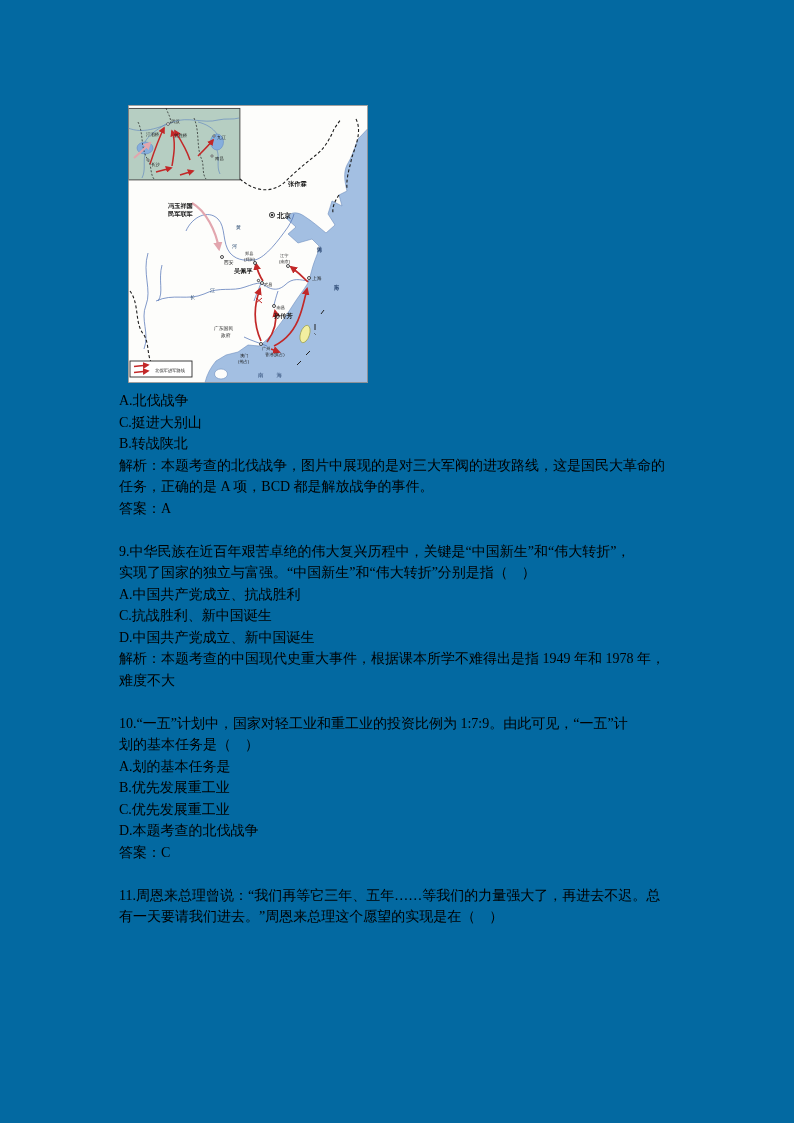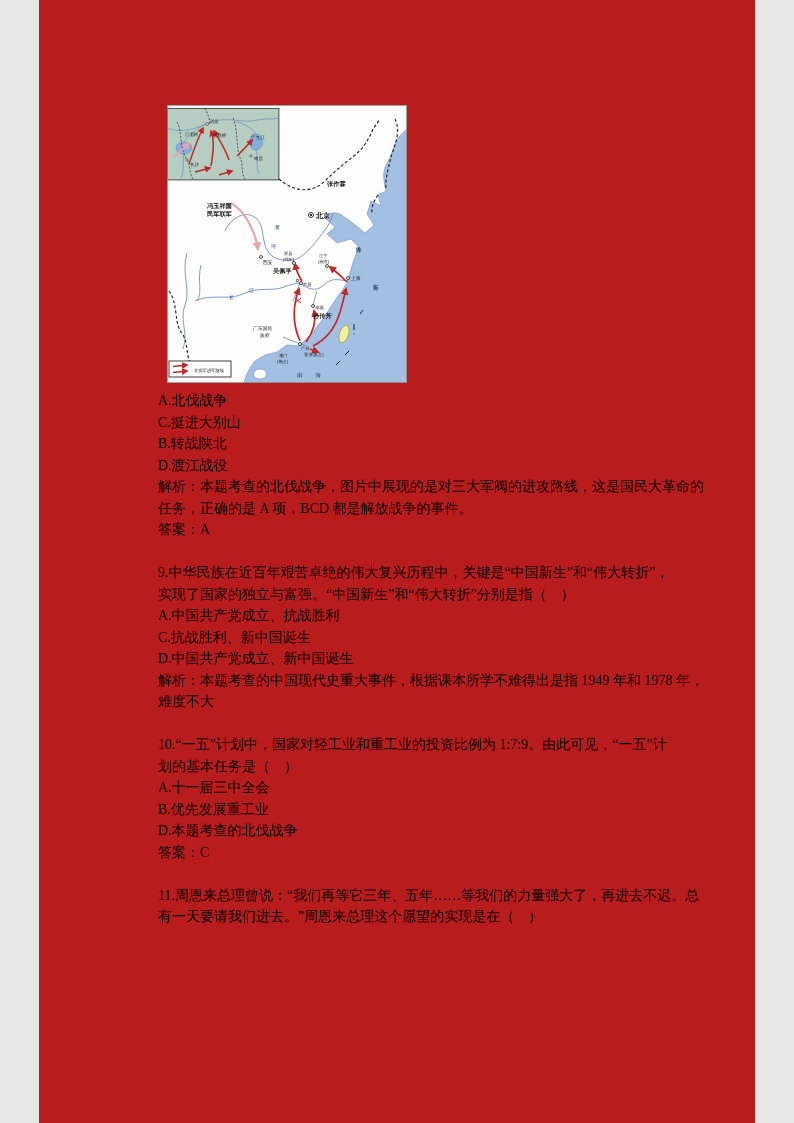--- a/index.html
+++ b/index.html
@@ -1,20 +1,20 @@
 <!DOCTYPE html>
 <html><head>
 <meta charset="utf-8">
 <style>
   html,body{margin:0;padding:0;background:#e8e8e8;}
   .page{
     position:relative;
-    width:716px;height:1123px;
+    width:794px;height:1123px;
     margin:0 auto;
-    background:#b91c1c;
+    background:#0369a1;
     font-family:"Liberation Serif","DejaVu Serif",serif;
     color:#000;
     overflow:hidden;
   }
   .content{
     position:absolute;
     left:119px;top:105px;
     width:566px;
   }
   .map-figure{
@@ -205,21 +205,20 @@
         </g>
 
         <rect x="0.4" y="0.4" width="239.2" height="277.2" fill="none" stroke="#8a8a8a" stroke-width="0.8"></rect>
       </svg>
     </figure>
 
     <div>
       <p class="line">A.北伐战争</p>
       <p class="line">C.挺进大别山</p>
       <p class="line">B.转战陕北</p>
-      <p class="line">D.渡江战役</p>
       <p class="line">解析：本题考查的北伐战争，图片中展现的是对三大军阀的进攻路线，这是国民大革命的
 任务，正确的是 A 项，BCD 都是解放战争的事件。</p>
       <p class="line">答案：A</p>
     </div>
 
     <div class="qgap"></div>
 
     <div>
       <p class="line">9.中华民族在近百年艰苦卓绝的伟大复兴历程中，关键是“中国新生”和“伟大转折”，
 实现了国家的独立与富强。“中国新生”和“伟大转折”分别是指（　）</p>
@@ -228,22 +227,23 @@
       <p class="line">D.中国共产党成立、新中国诞生</p>
       <p class="line">解析：本题考查的中国现代史重大事件，根据课本所学不难得出是指 1949 年和 1978 年，
 难度不大</p>
     </div>
 
     <div class="qgap"></div>
 
     <div>
       <p class="line">10.“一五”计划中，国家对轻工业和重工业的投资比例为 1:7:9。由此可见，“一五”计
 划的基本任务是（　）</p>
-      <p class="line">A.十一届三中全会</p>
+      <p class="line">A.划的基本任务是</p>
       <p class="line">B.优先发展重工业</p>
+      <p class="line">C.优先发展重工业</p>
       <p class="line">D.本题考查的北伐战争</p>
       <p class="line">答案：C</p>
     </div>
 
     <div class="qgap"></div>
 
     <div>
       <p class="line">11.周恩来总理曾说：“我们再等它三年、五年……等我们的力量强大了，再进去不迟。总
 有一天要请我们进去。”周恩来总理这个愿望的实现是在（　）</p>
     </div>

